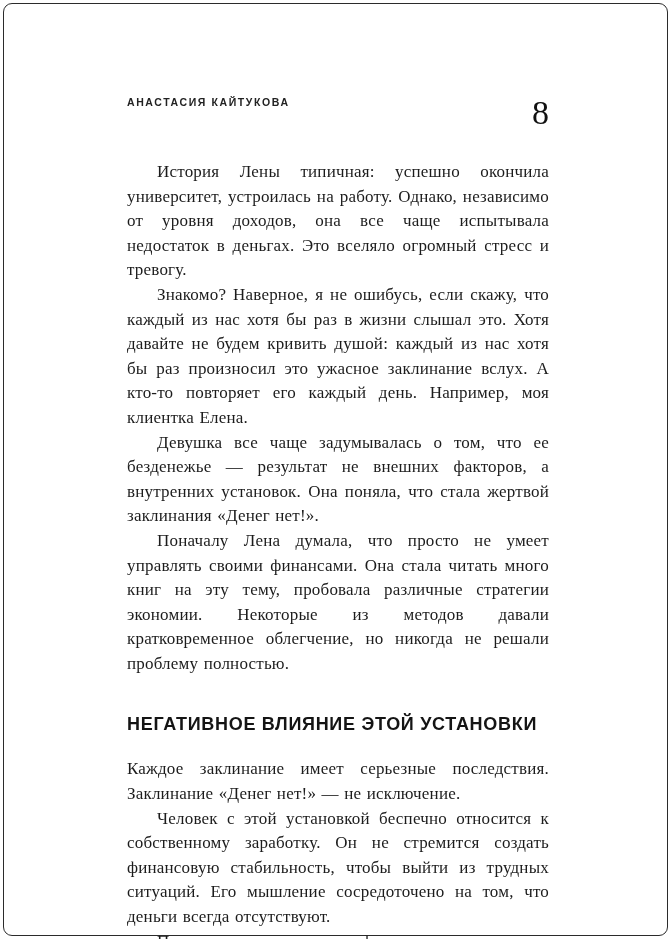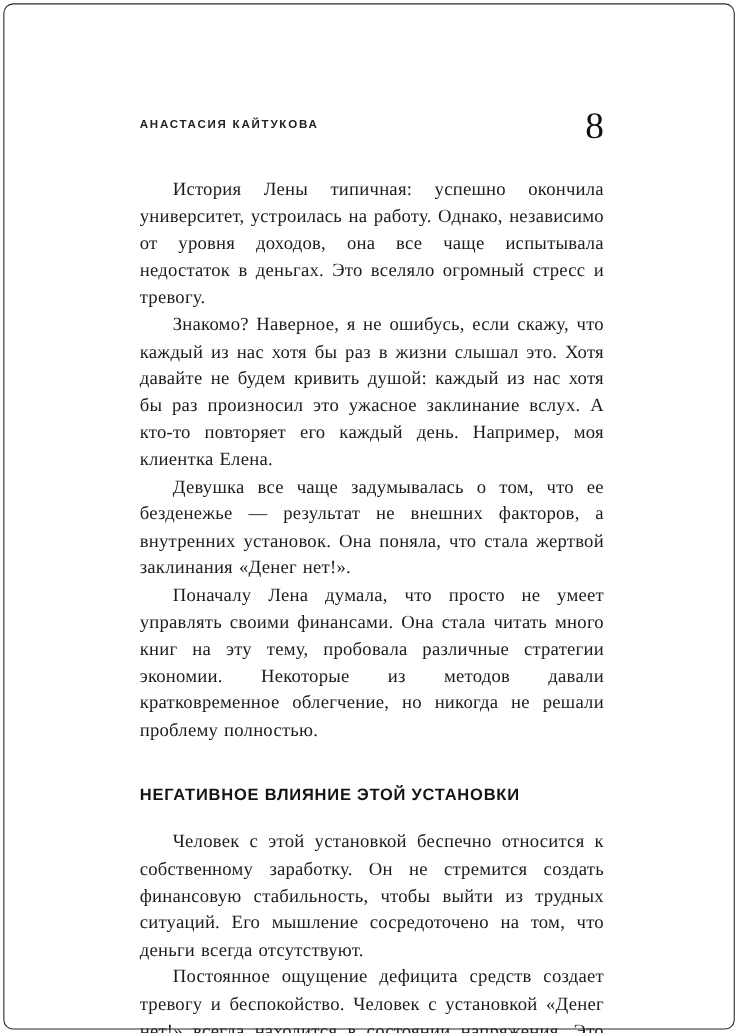--- a/index.html
+++ b/index.html
@@ -25,21 +25,21 @@
   }
   .content {
     position: absolute;
     left: 127px;
     top: 0;
     width: 422px;
   }
   .running-header {
     display: flex;
     justify-content: space-between;
-    align-items: center;
+    align-items: flex-start;
     margin-top: 96px;
     height: 38px;
   }
   .author {
     font-family: "Liberation Sans", "DejaVu Sans", sans-serif;
     font-size: 10.5px;
     font-weight: 600;
     letter-spacing: 1.6px;
     color: #222222;
     padding-bottom: 4px;
@@ -61,21 +61,21 @@
     text-align: justify;
     letter-spacing: 0.2px;
     word-spacing: 1px;
   }
   .body-text p.indent {
     text-indent: 30px;
   }
   .section-heading {
     margin: 38px 0 22px 0;
     font-family: "Liberation Sans", "DejaVu Sans", sans-serif;
-    font-size: 15px;
+    font-size: 18px;
     font-weight: 700;
     letter-spacing: 0.7px;
     color: #141414;
     text-align: left;
   }
 </style>
 </head>
 <body>
 
 <div class="page">
@@ -89,18 +89,19 @@
     </div>
 
     <div class="body-text">
       <p class="indent">История Лены типичная: успешно окончила университет, устроилась на работу. Однако, независимо от уровня доходов, она все чаще испытывала недостаток в деньгах. Это вселяло огромный стресс и тревогу.</p>
       <p class="indent">Знакомо? Наверное, я не ошибусь, если скажу, что каждый из нас хотя бы раз в жизни слышал это. Хотя давайте не будем кривить душой: каждый из нас хотя бы раз произносил это ужасное заклинание вслух. А кто-то повторяет его каждый день. Например, моя клиентка Елена.</p>
       <p class="indent">Девушка все чаще задумывалась о том, что ее безденежье — результат не внешних факторов, а внутренних установок. Она поняла, что стала жертвой заклинания «Денег нет!».</p>
       <p class="indent">Поначалу Лена думала, что просто не умеет управлять своими финансами. Она стала читать много книг на эту тему, пробовала различные стратегии экономии. Некоторые из методов давали кратковременное облегчение, но никогда не решали проблему полностью.</p>
 
       <h2 class="section-heading">НЕГАТИВНОЕ ВЛИЯНИЕ ЭТОЙ УСТАНОВКИ</h2>
 
+      <p>Каждое заклинание имеет серьезные последствия. Заклинание «Денег нет!» — не исключение.</p>
       <p class="indent">Человек с этой установкой беспечно относится к собственному заработку. Он не стремится создать финансовую стабильность, чтобы выйти из трудных ситуаций. Его мышление сосредоточено на том, что деньги всегда отсутствуют.</p>
       <p class="indent">Постоянное ощущение дефицита средств создает тревогу и беспокойство. Человек с установкой «Денег нет!» всегда находится в состоянии напряжения. Это плохо сказывается на его физическом и психическом здоровье.</p>
     </div>
 
   </div>
 </div>
 
 </body></html>

